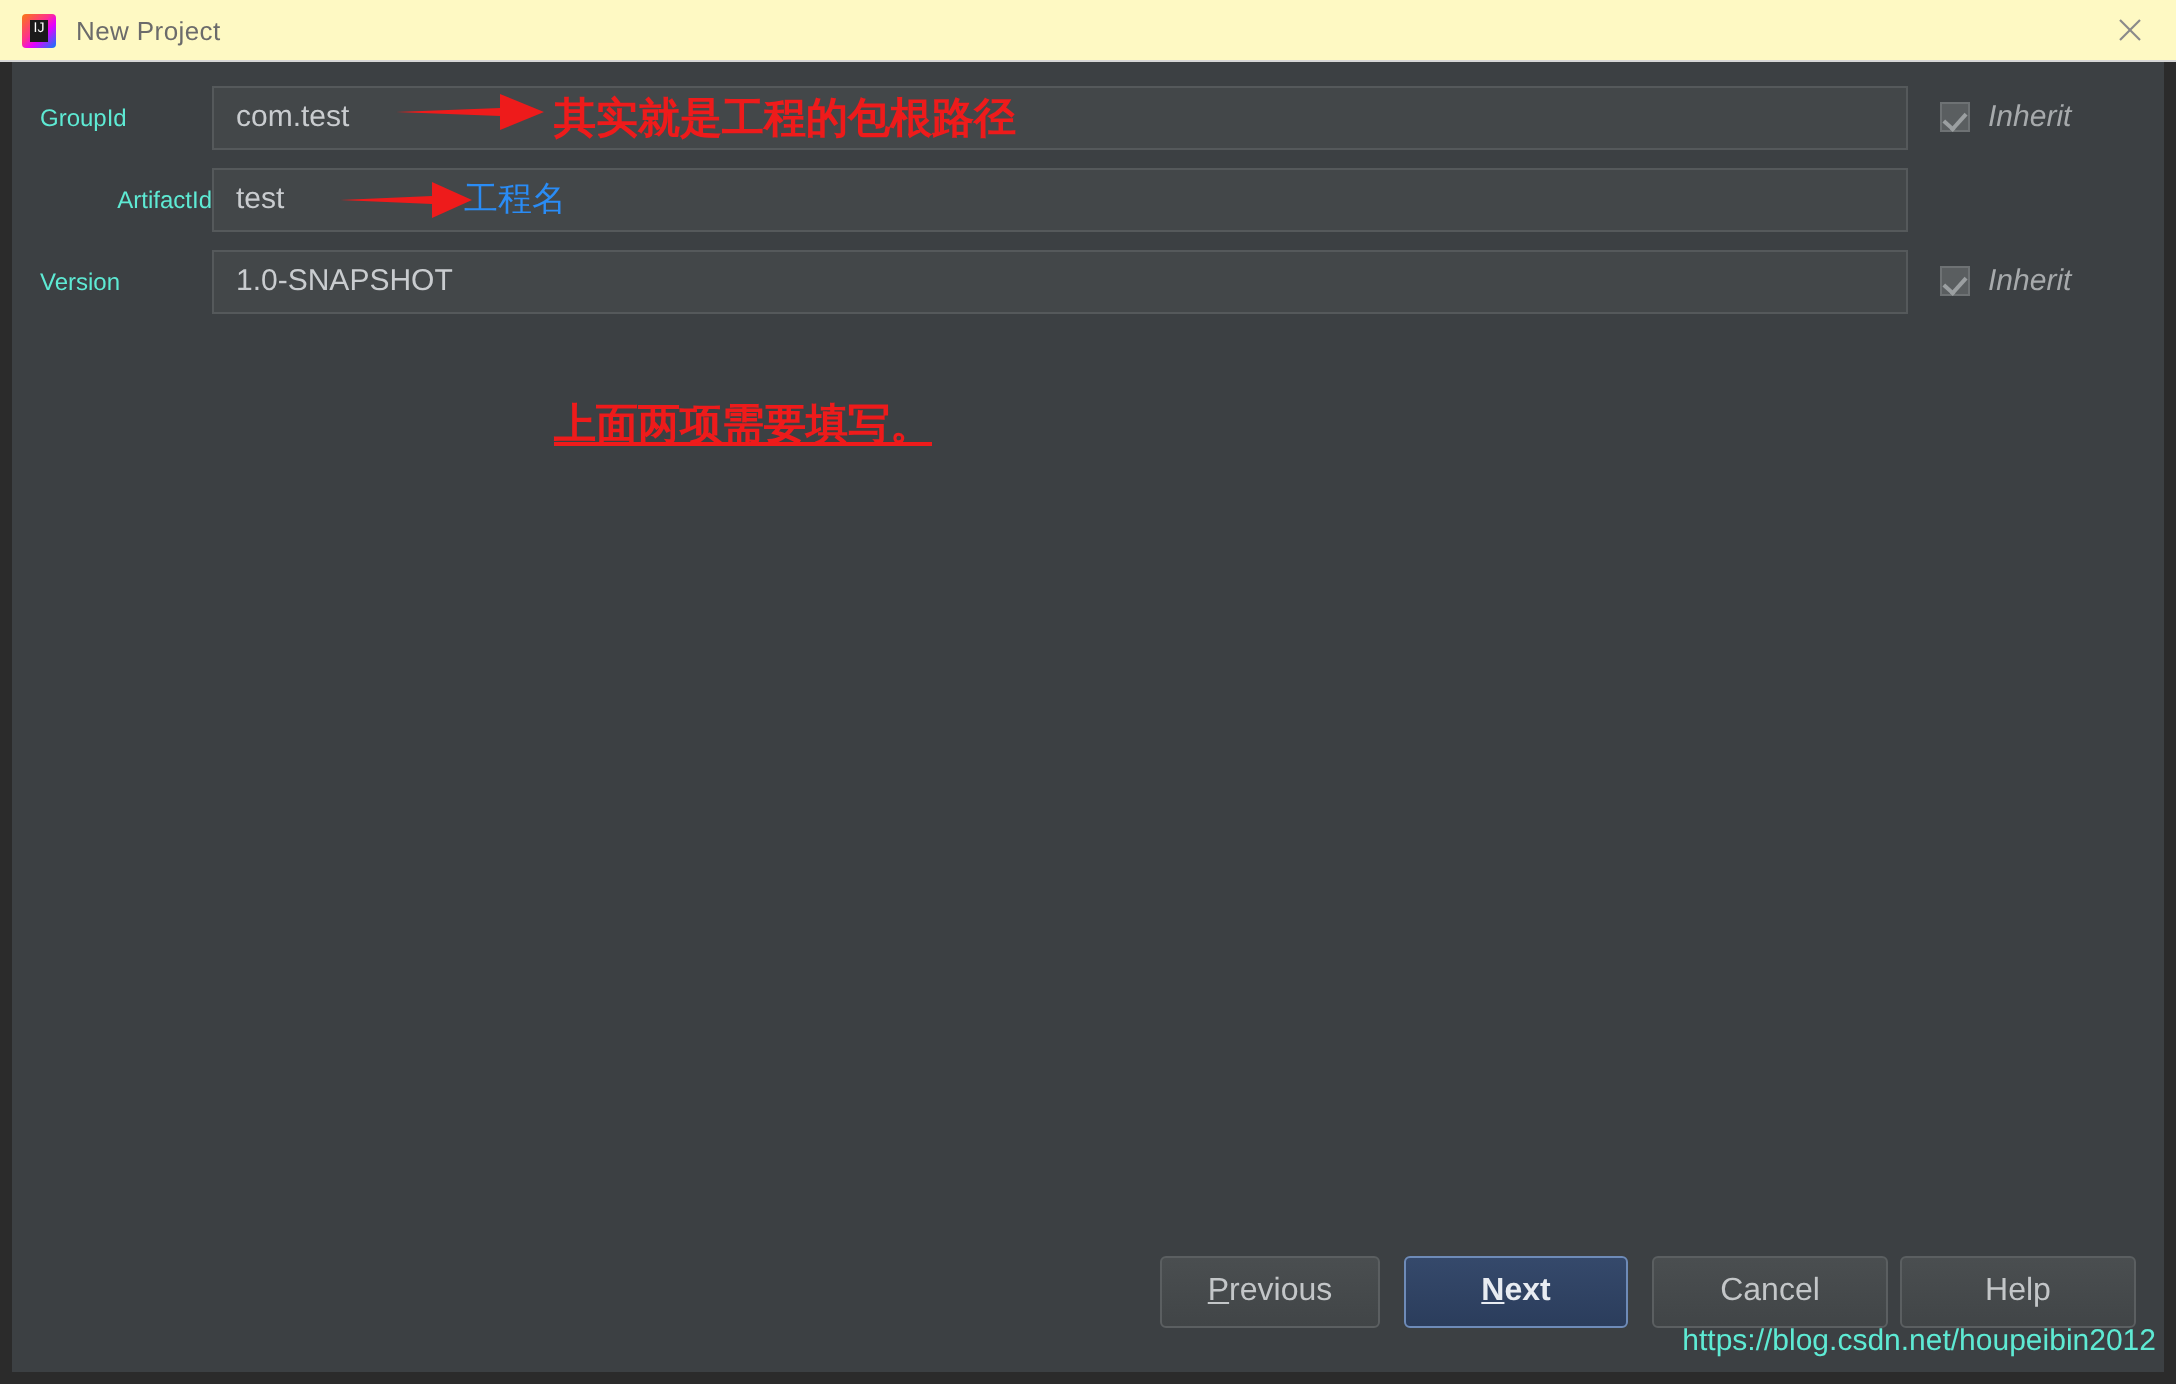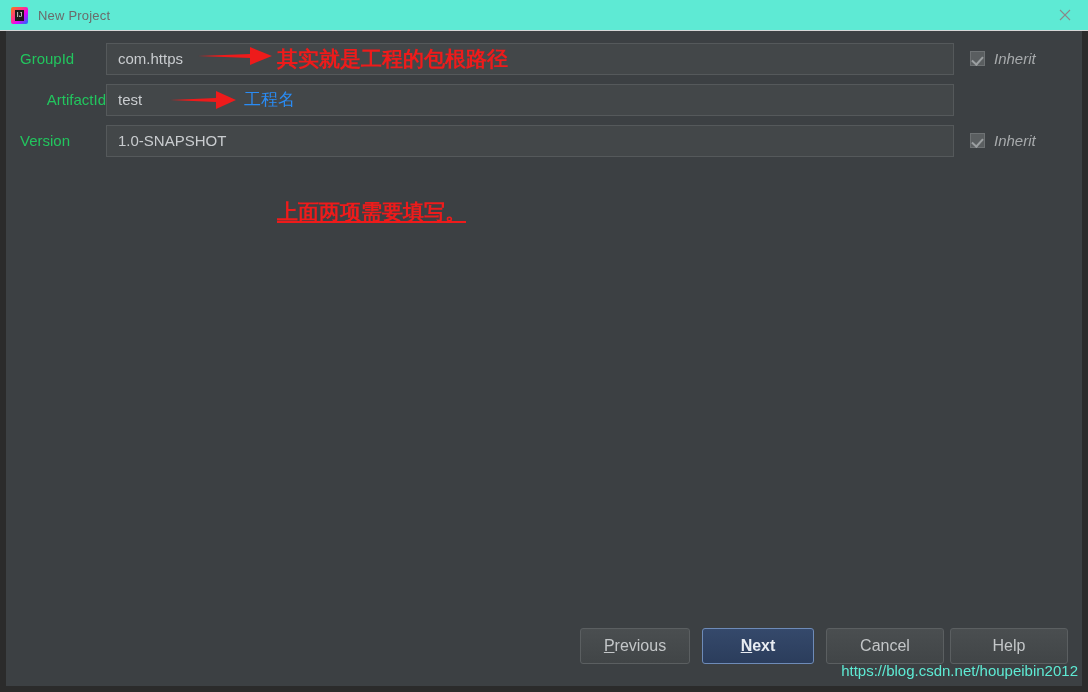--- a/index.html
+++ b/index.html
@@ -22,21 +22,21 @@
     background: #3c4043;
     box-sizing: border-box;
   }
 
   
   #titlebar {
     position: absolute;
     left: 0; top: 0;
     width: 1088px;
     height: 31px;
-    background: #5eead4;
+    background: #fef9c3;
     border-bottom: 1px solid #d6d6d6;
     box-sizing: border-box;
     display: flex;
     align-items: center;
   }
   #app-icon {
     width: 17px;
     height: 17px;
     margin-left: 11px;
     border-radius: 2px;
@@ -105,22 +105,22 @@
     align-items: center;
   }
   .row-group   { top: 7px; }
   .row-artifact{ top: 48px; text-align: right; }
   .row-version { top: 89px; }
 
   .field-label {
     width: 100px;
     padding-left: 14px;
     box-sizing: border-box;
-    font-size: 15px;
-    color: #22c55e;
+    font-size: 12px;
+    color: #5eead4;
     font-family: "Liberation Sans", sans-serif;
     white-space: nowrap;
   }
   .field-input {
     height: 32px;
     background: #434749;
     border: 1px solid #55595b;
     box-sizing: border-box;
     display: flex;
     align-items: center;
@@ -180,21 +180,21 @@
     color: #2a8cf5;
     font-size: 17px;
   }
   .arrow {
     position: absolute;
     pointer-events: none;
   }
   #anno-arrow-1 { left: 198px; top: 44px; }
   #anno-text-1  { left: 277px; top: 45px; }
   #anno-arrow-2 { left: 170px; top: 87px; }
-  #anno-text-2  { left: 244px; top: 88px; }
+  #anno-text-2  { left: 232px; top: 88px; }
   #anno-text-3  { left: 277px; top: 198px; text-decoration: underline; }
 
   
   .btn {
     position: absolute;
     height: 36px;
     border-radius: 3px;
     display: flex;
     align-items: center;
     justify-content: center;
@@ -248,21 +248,21 @@
         <line x1="2" y1="2" x2="12" y2="12" stroke="#8a8a8a" stroke-width="1.1"></line>
         <line x1="12" y1="2" x2="2" y2="12" stroke="#8a8a8a" stroke-width="1.1"></line>
       </svg>
     </div>
   </div>
 
   <div id="content">
 
     <div class="form-row row-group">
       <div class="field-label">GroupId</div>
-      <div class="field-input">com.https</div>
+      <div class="field-input">com.test</div>
       <div class="inherit-box">
         <span class="checkbox"></span>
         <span class="inherit-label">Inherit</span>
       </div>
     </div>
 
     <div class="form-row row-artifact">
       <div class="field-label">ArtifactId</div>
       <div class="field-input">test</div>
       <div class="inherit-box"></div>

